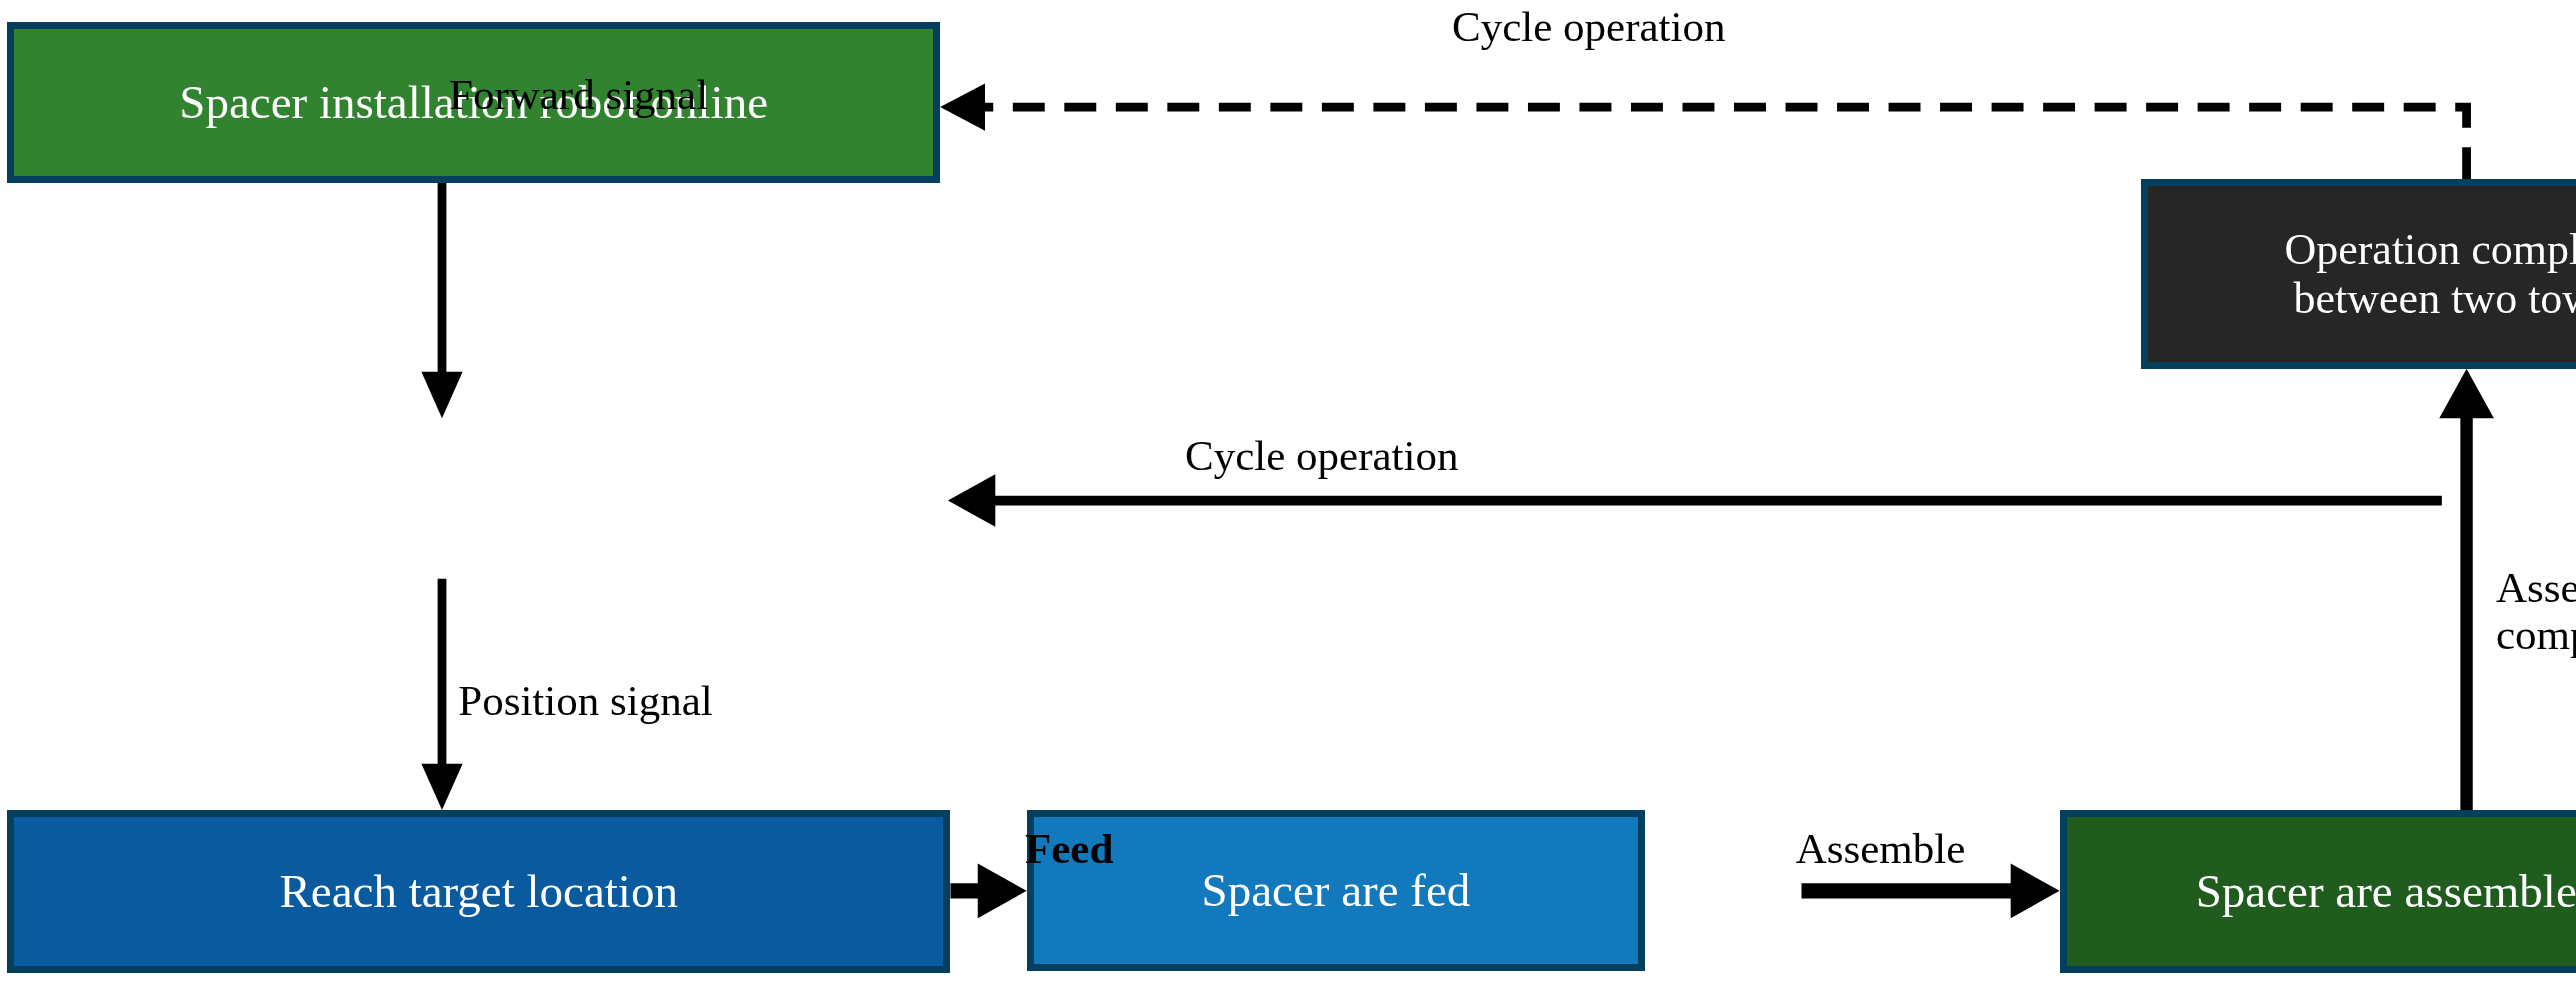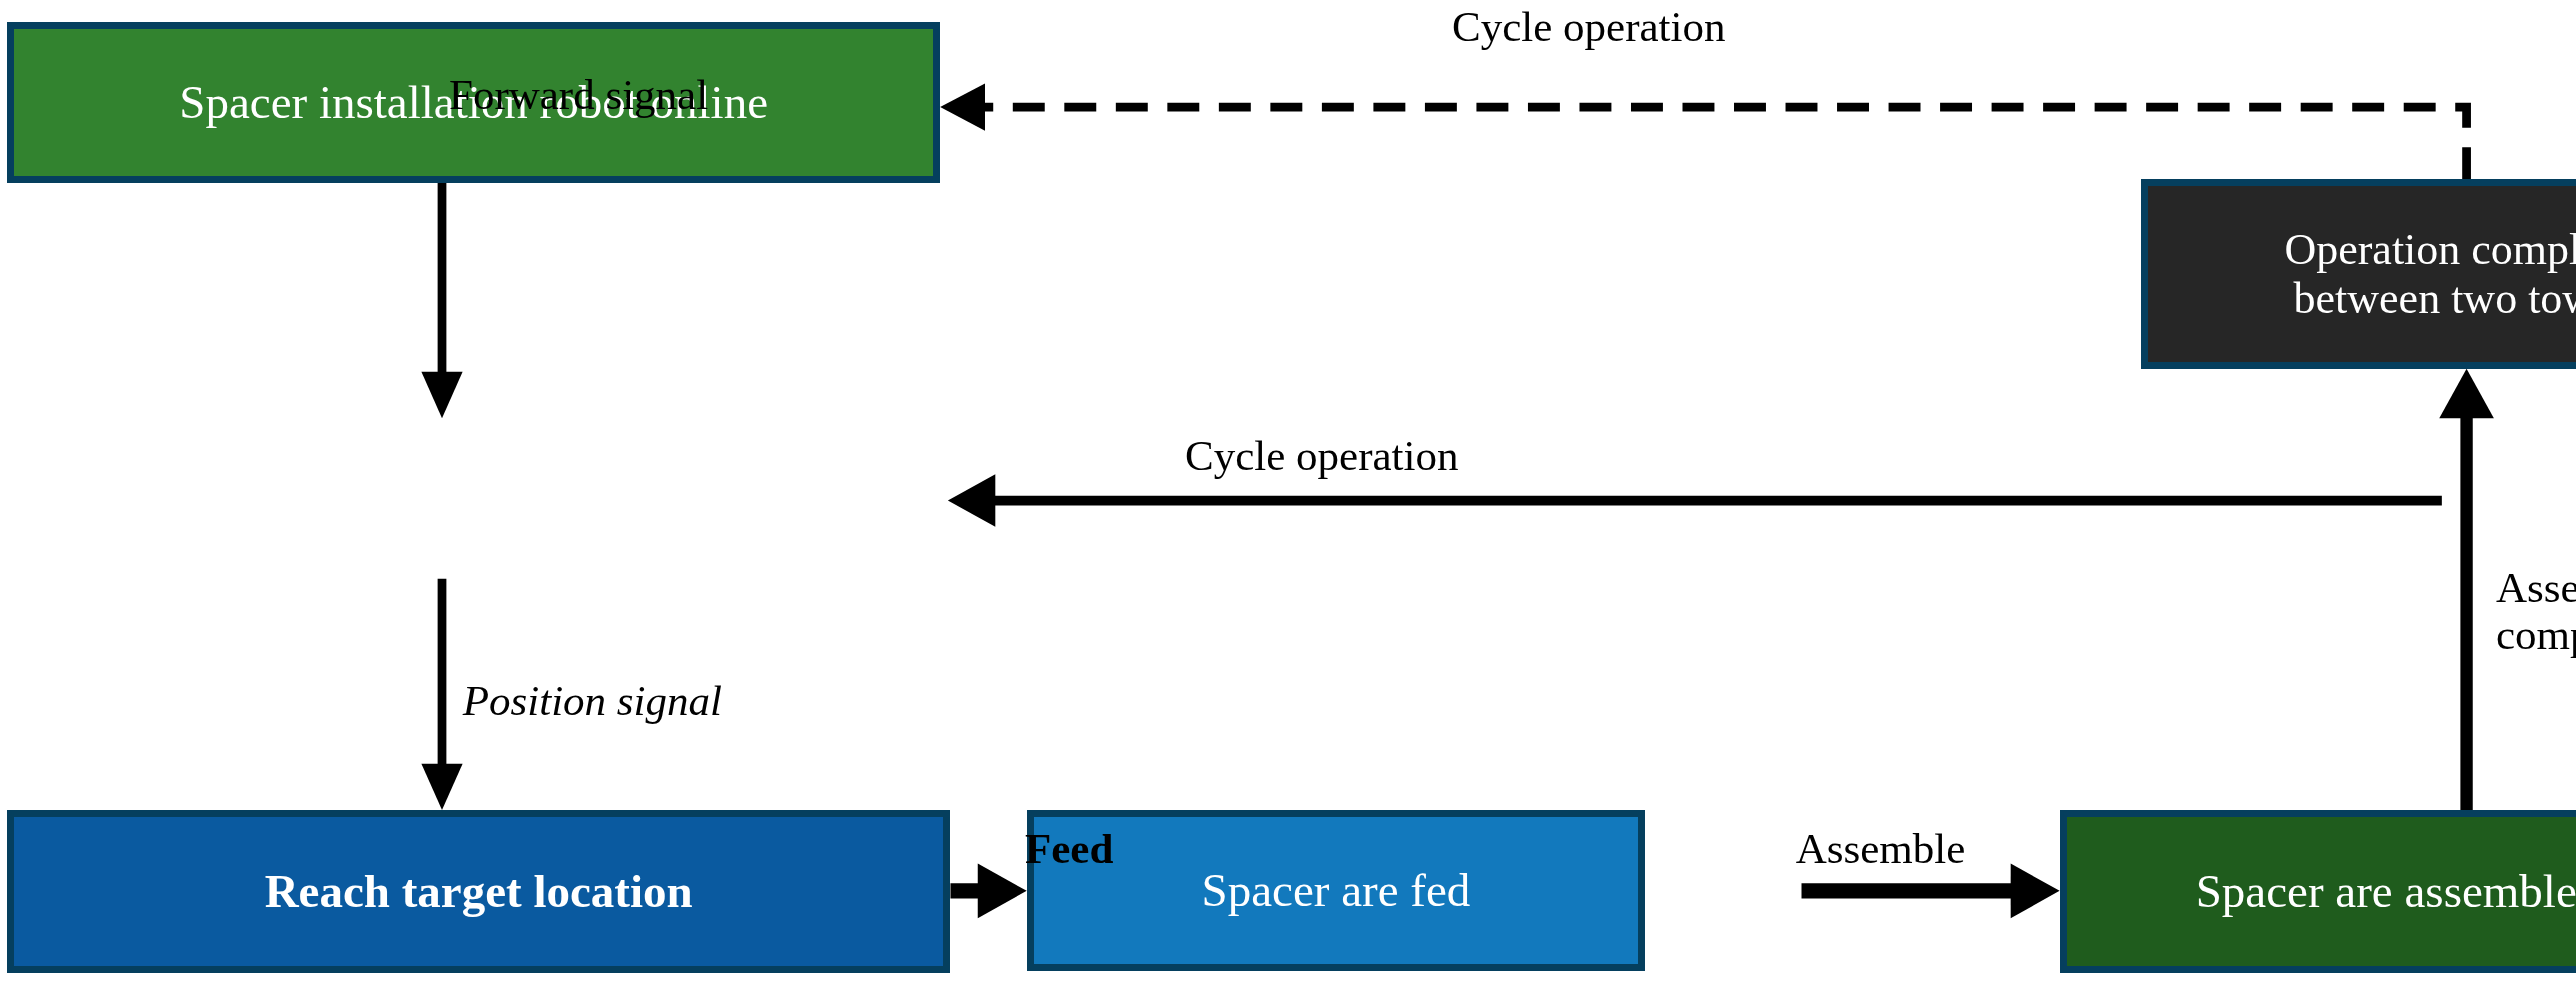--- a/index.html
+++ b/index.html
@@ -105,39 +105,39 @@
   <div class="node" style="left:7.2px; top:21.6px; width:933px; height:161px; background:#32832f; border-color:#053f5e; border-width:7.2px; font-size:47px;">
     <span class="node-label">Spacer installation robot online</span>
   </div>
 
   <div class="node" style="left:2141px; top:179px; width:657px; height:190px; background:#262626; border-color:#053f5e; border-width:7.2px; font-size:44px;">
     <span class="node-label">Operation completed
 between two towers</span>
   </div>
 
 
-  <div class="node" style="left:7.2px; top:810px; width:943px; height:163px; background:#0a5aa0; border-color:#053f5e; border-width:7.2px; font-size:47px;font-weight:bold;">
+  <div class="node" style="left:7.2px; top:810px; width:943px; height:163px; background:#0a5aa0; border-color:#053f5e; border-width:7.2px; font-size:47px;">
     <span class="node-label">Reach target location</span>
   </div>
 
   <div class="node" style="left:1027px; top:810px; width:618px; height:161px; background:#1279bd; border-color:#053f5e; border-width:7.2px; font-size:47px;">
     <span class="node-label">Spacer are fed</span>
   </div>
 
   <div class="node" style="left:2060px; top:810px; width:676px; height:163px; background:#1f5c1d; border-color:#053f5e; border-width:7.2px; font-size:47px;">
     <span class="node-label">Spacer are assembled</span>
   </div>
 
   <div class="edge-label" style="left:1452px; top:3.1px; width:278px; font-size:43px;">Cycle operation</div>
 
   <div class="edge-label" style="left:449px; top:71px; width:330px; font-size:43px; text-align:left;">Forward signal</div>
 
   <div class="edge-label" style="left:1185px; top:432px; width:278px; font-size:43px;">Cycle operation</div>
 
-  <div class="edge-label" style="left:449px; top:677px; width:273px; font-size:43px; text-align:right;font-style:italic;">Position signal</div>
+  <div class="edge-label" style="left:449px; top:677px; width:273px; font-size:43px; text-align:center;">Position signal</div>
 
   <div class="edge-label" style="left:1025px; top:825px; width:103px; font-size:43px; text-align:left;font-weight:bold;">Feed</div>
 
   <div class="edge-label" style="left:1793px; top:825px; width:175px; font-size:43px; text-align:center;">Assemble</div>
 
   <div class="edge-label" style="left:2496px; top:564px; width:216px; font-size:43px; text-align:left;">Assembly
 completed</div>
 
 </div>
 

